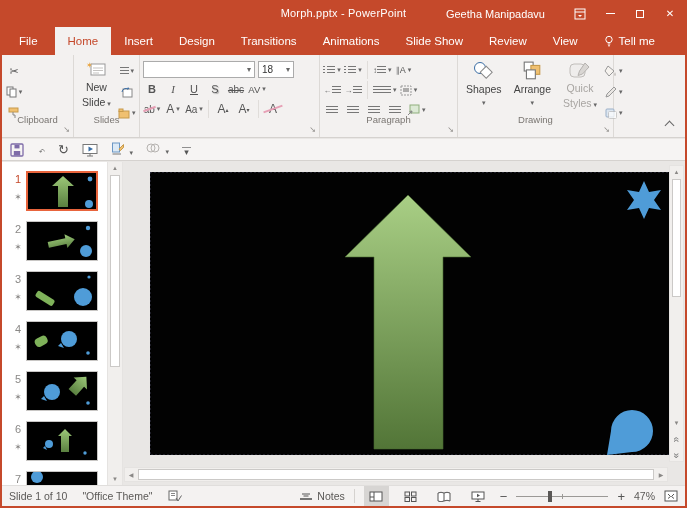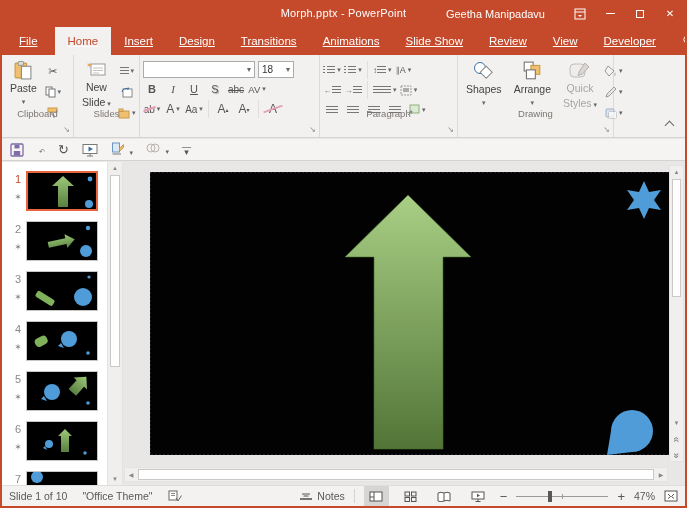--- a/index.html
+++ b/index.html
@@ -13,28 +13,28 @@
   
   .titlebar{position:absolute;top:0;left:0;right:0;height:27px;background:var(--red);color:#fff;font-size:11px;}
   .tb-title{position:absolute;left:0;right:0;top:7px;text-align:center;letter-spacing:.2px;}
   .tb-right{position:absolute;right:0;top:0;height:27px;display:flex;align-items:center;}
   .tb-user{margin-right:20px;}
   .tb-btn{width:30px;height:27px;display:flex;align-items:center;justify-content:center;color:#fff;cursor:default;}
   .i-min{width:9px;height:1px;background:#fff;display:inline-block;}
   .i-max{width:8px;height:8px;border:1px solid #fff;display:inline-block;}
   .i-close::after{content:"✕";font-size:10px;}
   
-  .tabrow{position:absolute;top:27px;left:0;right:0;height:28px;background:var(--red);display:flex;align-items:stretch;color:#fff;font-size:11.5px;text-decoration:underline;}
+  .tabrow{position:absolute;top:27px;left:0;right:0;height:28px;background:var(--red);display:flex;align-items:stretch;color:#fff;font-size:11.5px;}
   .tab{padding:8px 13px;display:flex;align-items:center;gap:5px;cursor:default;white-space:nowrap;}
   .tab.file{padding:0 17px;}
   .tab.active{background:var(--ribbon);color:var(--red);}
   
   .ribbon{position:absolute;top:55px;left:0;right:0;height:83px;background:var(--ribbon);border-bottom:1px solid #D5D2CF;display:flex;color:var(--ink);}
   .group{position:relative;border-right:1px solid var(--bdr);padding:3px 3px 15px;display:flex;gap:2px;}
-  .group-label{position:absolute;bottom:18px;left:0;right:0;text-align:center;font-size:9.5px;color:var(--gray);}
+  .group-label{position:absolute;bottom:12px;left:0;right:0;text-align:center;font-size:9.5px;color:var(--gray);}
   .launcher{position:absolute;bottom:3px;right:3px;font-size:8px;color:#8E8B88;line-height:1;}
   .launcher::after{content:"↘";}
   .big{display:flex;flex-direction:column;align-items:center;justify-content:flex-start;font-size:10.5px;color:var(--ink);padding:3px 5px;gap:2px;text-align:center;line-height:1.25;}
   .big.gray{color:#A8A5A2;}
   .dd::after{content:"▾";font-size:7px;color:#666;margin-left:2px;}
   .ddb::after{content:"▾";font-size:7px;color:#666;display:block;margin-top:1px;}
   .minicol{display:flex;flex-direction:column;justify-content:flex-start;gap:3px;padding-top:4px;}
   .sb{min-width:18px;height:18px;display:flex;align-items:center;justify-content:center;color:#555;font-size:11px;cursor:default;}
   .rowset{display:flex;flex-direction:column;gap:2px;padding-top:3px;}
   .rrow{display:flex;align-items:center;gap:3px;}
@@ -150,45 +150,33 @@
     <div class="tab">
         <span>Slide Show</span>
       </div>
     <div class="tab">
         <span>Review</span>
       </div>
     <div class="tab">
         <span>View</span>
       </div>
     <div class="tab">
-        <span>Developer</span>
-      </div>
-    <div class="tab">
       <svg width="10" height="12" viewBox="0 0 10 12">
           <circle cx="5" cy="4.5" r="3.2" fill="none" stroke="#fff"></circle>
           <line x1="3.7" y1="9" x2="6.3" y2="9" stroke="#fff"></line>
           <line x1="4" y1="10.8" x2="6" y2="10.8" stroke="#fff"></line>
         </svg>
       <span>Tell me</span>
     </div>
 
   </div>
 
   <div class="ribbon">
 
     <div class="group" style="width:72px">
-      <div class="big">
-        <svg width="19" height="19" viewBox="0 0 18 18">
-            <rect x="1" y="2" width="11" height="14" rx="1" fill="#F0C070" stroke="#C79A4B"></rect>
-            <rect x="4" y="0.5" width="5" height="3.5" rx="1" fill="#E2E0DE" stroke="#999"></rect>
-            <rect x="7" y="5" width="9" height="12" fill="#fff" stroke="#888"></rect>
-          </svg>
-        <span>Paste</span>
-        <span class="ddb"></span>
-      </div>
       <div class="minicol">
         <span class="sb">✂</span>
         <span class="sb dd">
           <svg width="11" height="12" viewBox="0 0 11 12">
               <rect x="1" y="1" width="6" height="8" fill="#fff" stroke="#777"></rect>
               <rect x="4" y="3" width="6" height="8" fill="#fff" stroke="#777"></rect>
             </svg>
         </span>
         <span class="sb">
           <svg width="12" height="12" viewBox="0 0 12 12">

